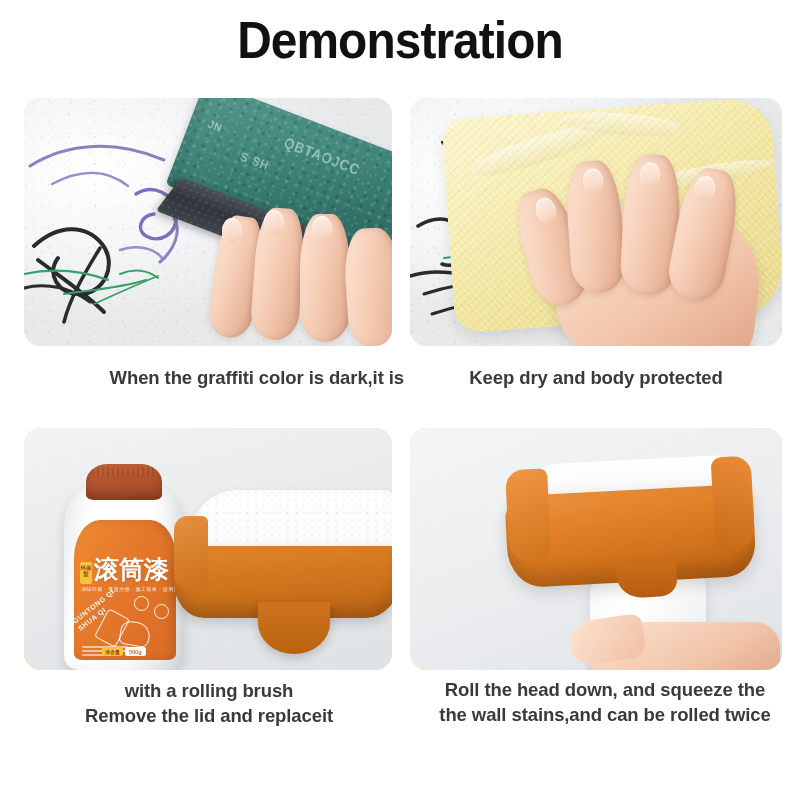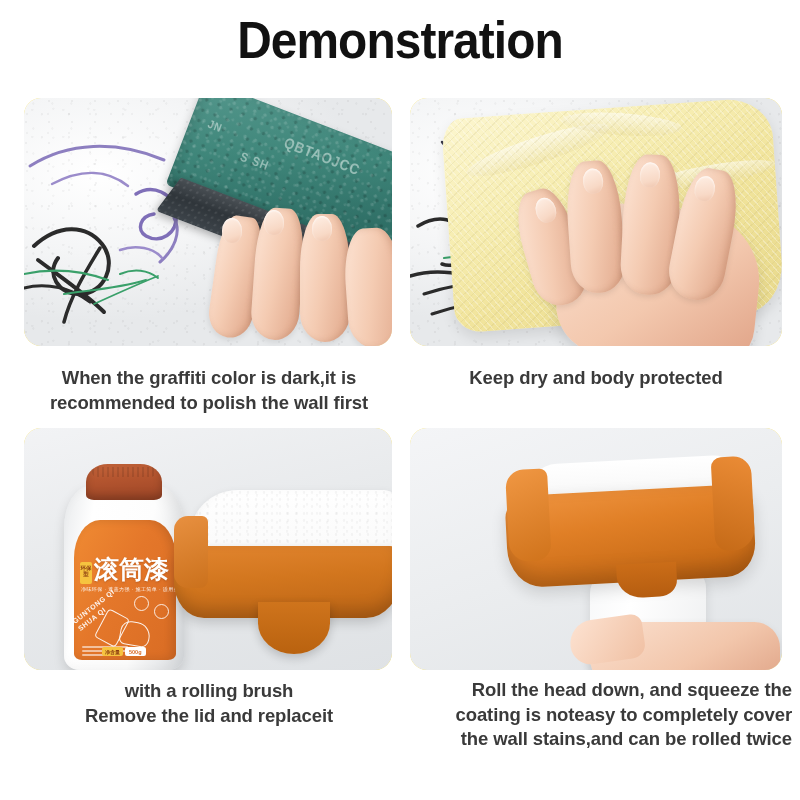--- a/index.html
+++ b/index.html
@@ -43,24 +43,24 @@
 
   
   .caption {
     position: absolute;
     color: #3a3a3a;
     font-weight: bold;
     font-size: 18.5px;
     line-height: 25px;
     letter-spacing: -0.1px;
   }
-  .cap1 { left: 14px;  top: 365px; width: 390px; text-align: center; }
+  .cap1 { left: 14px;  top: 365px; width: 390px; text-align: right; }
   .cap2 { left: 410px; top: 365px; width: 372px; text-align: center; }
   .cap3 { left: 14px;  top: 678px; width: 390px; text-align: center; }
-  .cap4 { left: 418px; top: 678px; width: 374px; text-align: right; line-height: 24.5px; }
+  .cap4 { left: 418px; top: 678px; width: 374px; text-align: center; line-height: 24.5px; }
 
   
   .wall-bg {
     position: absolute; inset: 0;
     background:
       radial-gradient(ellipse 70% 60% at 20% 30%, #ffffff 0%, #f4f5f6 55%, #e7e9eb 100%);
   }
   .wall-tex {
     position: absolute; inset: 0;
     background-image:
@@ -475,21 +475,20 @@
     <div class="finger f3"></div>
     <div class="finger f4"></div>
     <div class="nail n1"></div>
     <div class="nail n2"></div>
     <div class="nail n3"></div>
   </div>
 </div>
 
 <div class="caption cap1">
   <div>When the graffiti color is dark,it is</div>
-  <div>recommended to polish the wall first</div>
 </div>
 
 <div class="panel p2">
   <div class="wall-bg"></div>
   <div class="wall-tex"></div>
 
   <svg class="scribble" width="372" height="248" viewBox="0 0 372 248">
     <path class="stroke" d="M32 44 C44 56, 46 72, 38 86" stroke="#3b3b4a" stroke-width="2.5"></path>
     <path class="stroke" d="M8 128 C28 116, 48 120, 56 138 C64 156, 48 172, 32 166" stroke="#2b2b2b" stroke-width="3.5"></path>
     <path class="stroke" d="M0 178 C26 170, 56 174, 82 188" stroke="#2b2b2b" stroke-width="3.5"></path>
@@ -582,15 +581,14 @@
   </div>
 
   <div class="p4-hand">
     <div class="palm"></div>
     <div class="thumb"></div>
   </div>
 </div>
 
 <div class="caption cap4">
   <div>Roll the head down, and squeeze the</div>
-  <div>coating is noteasy to completely cover</div>
   <div>the wall stains,and can be rolled twice</div>
 </div>
 
 </body></html>

